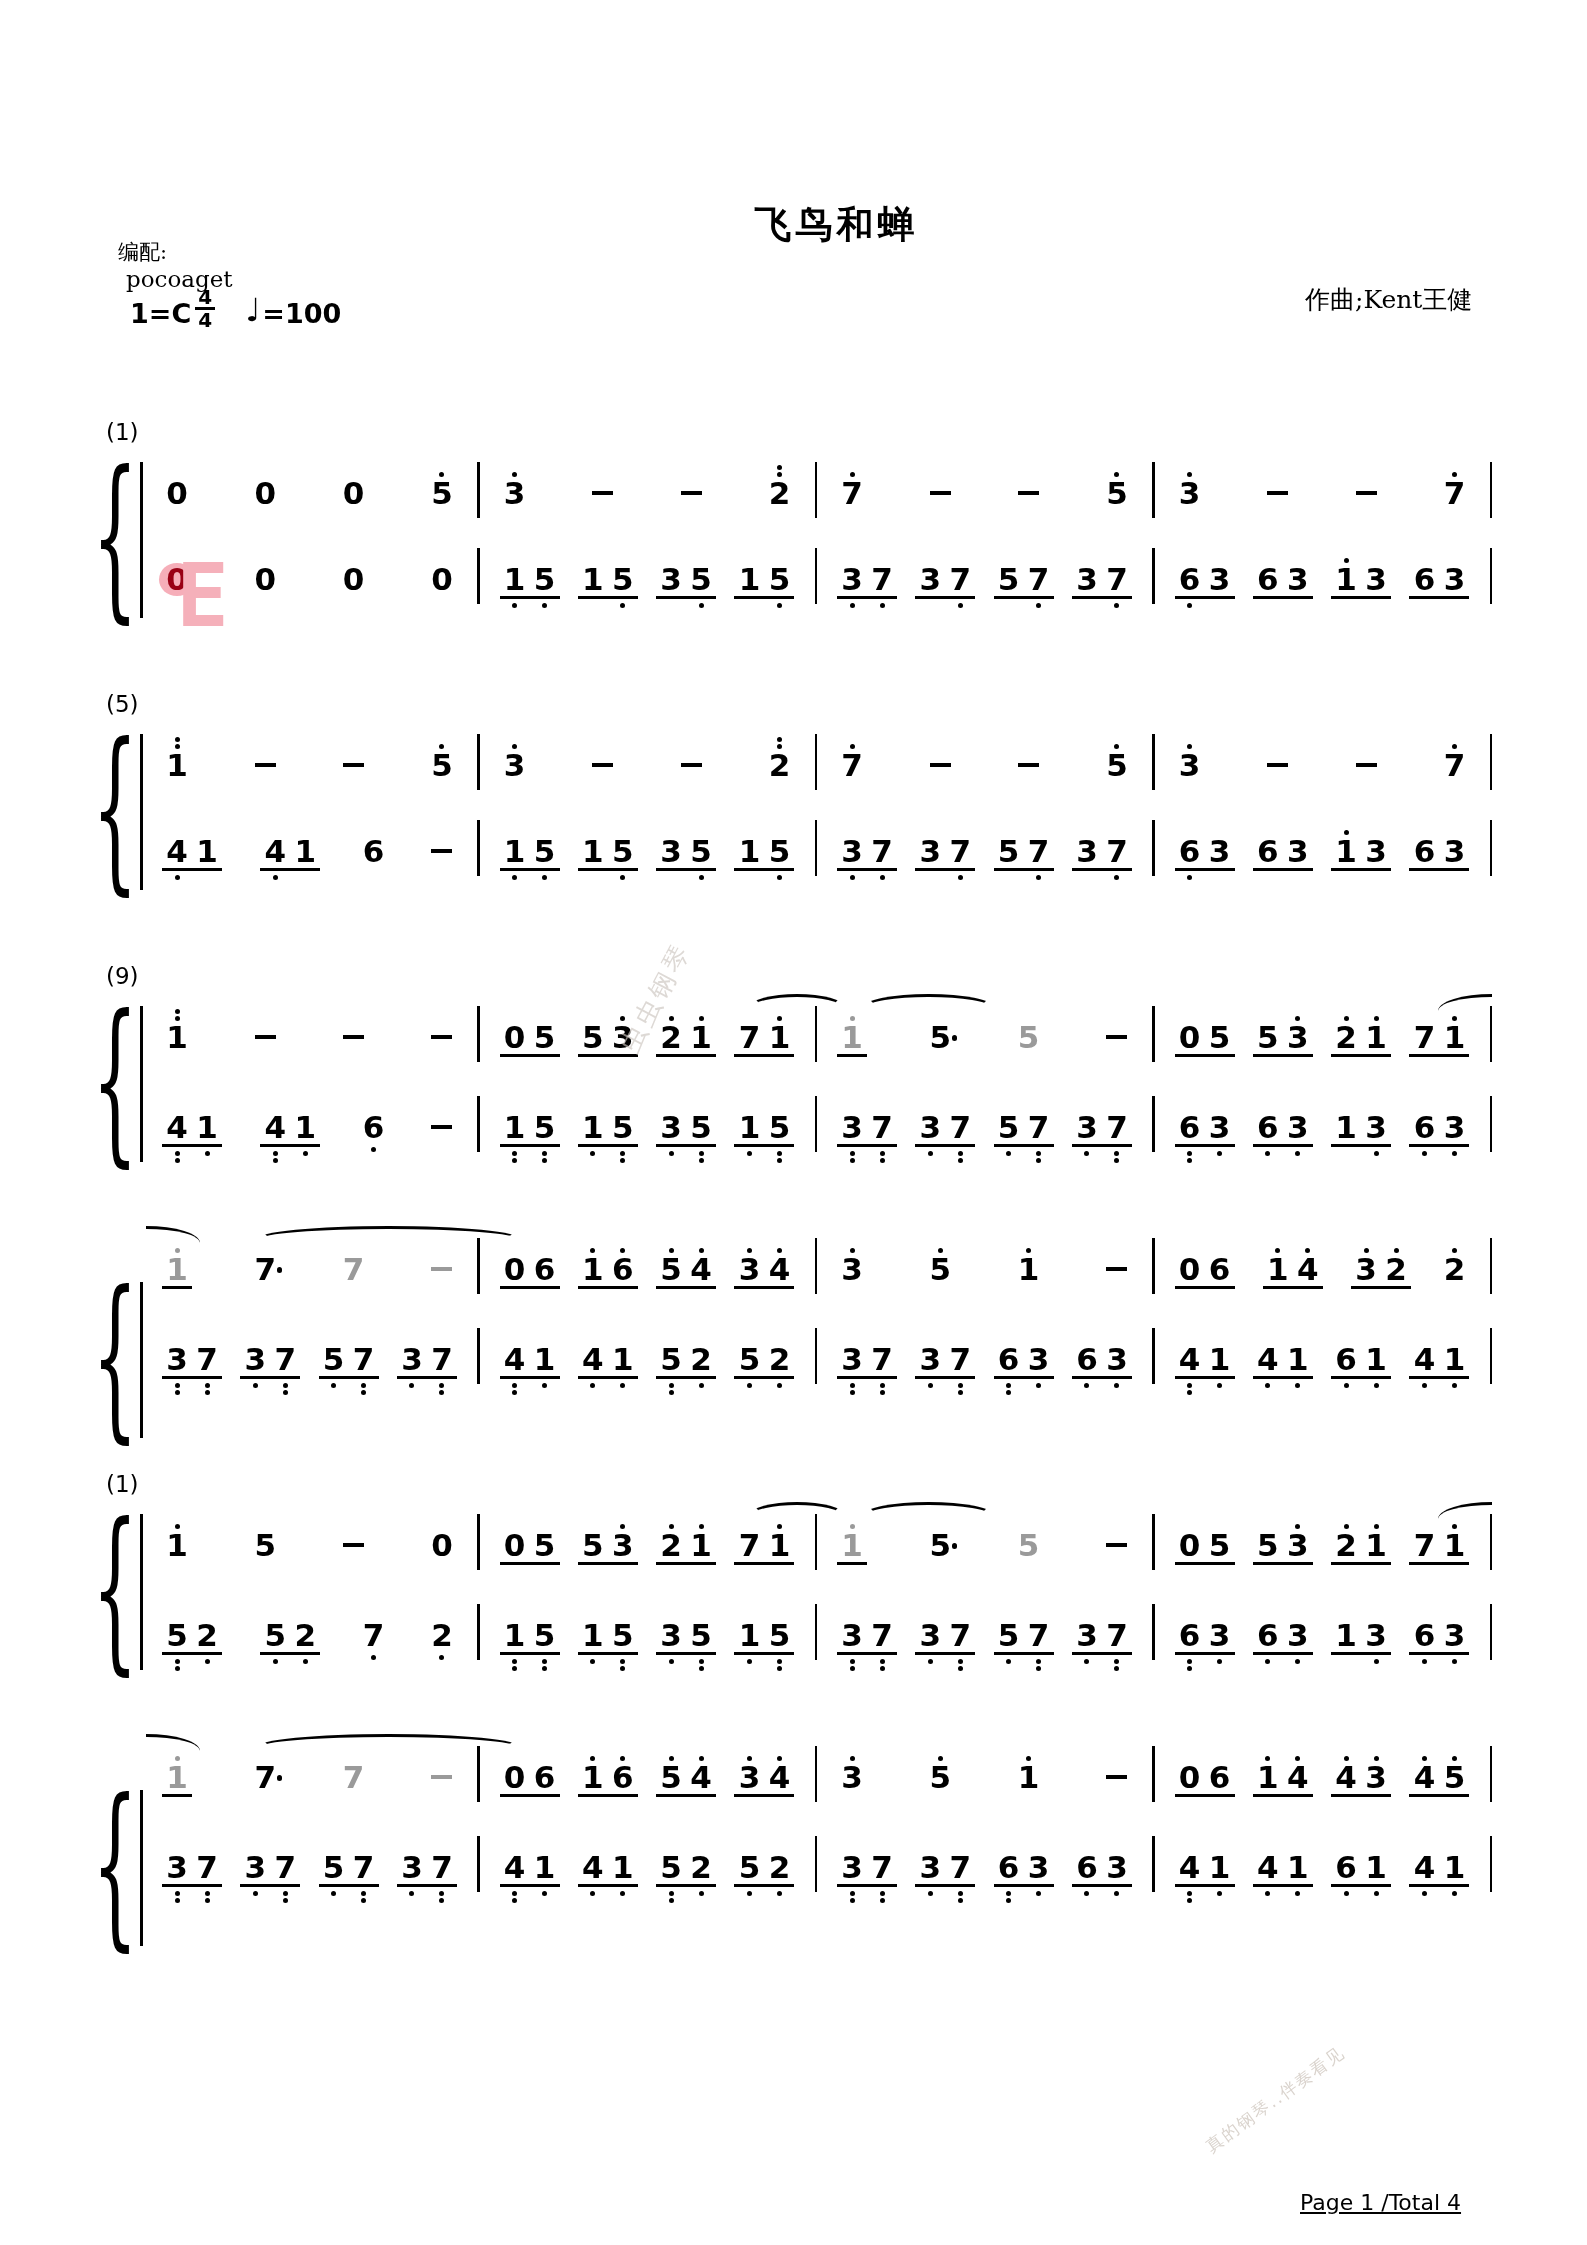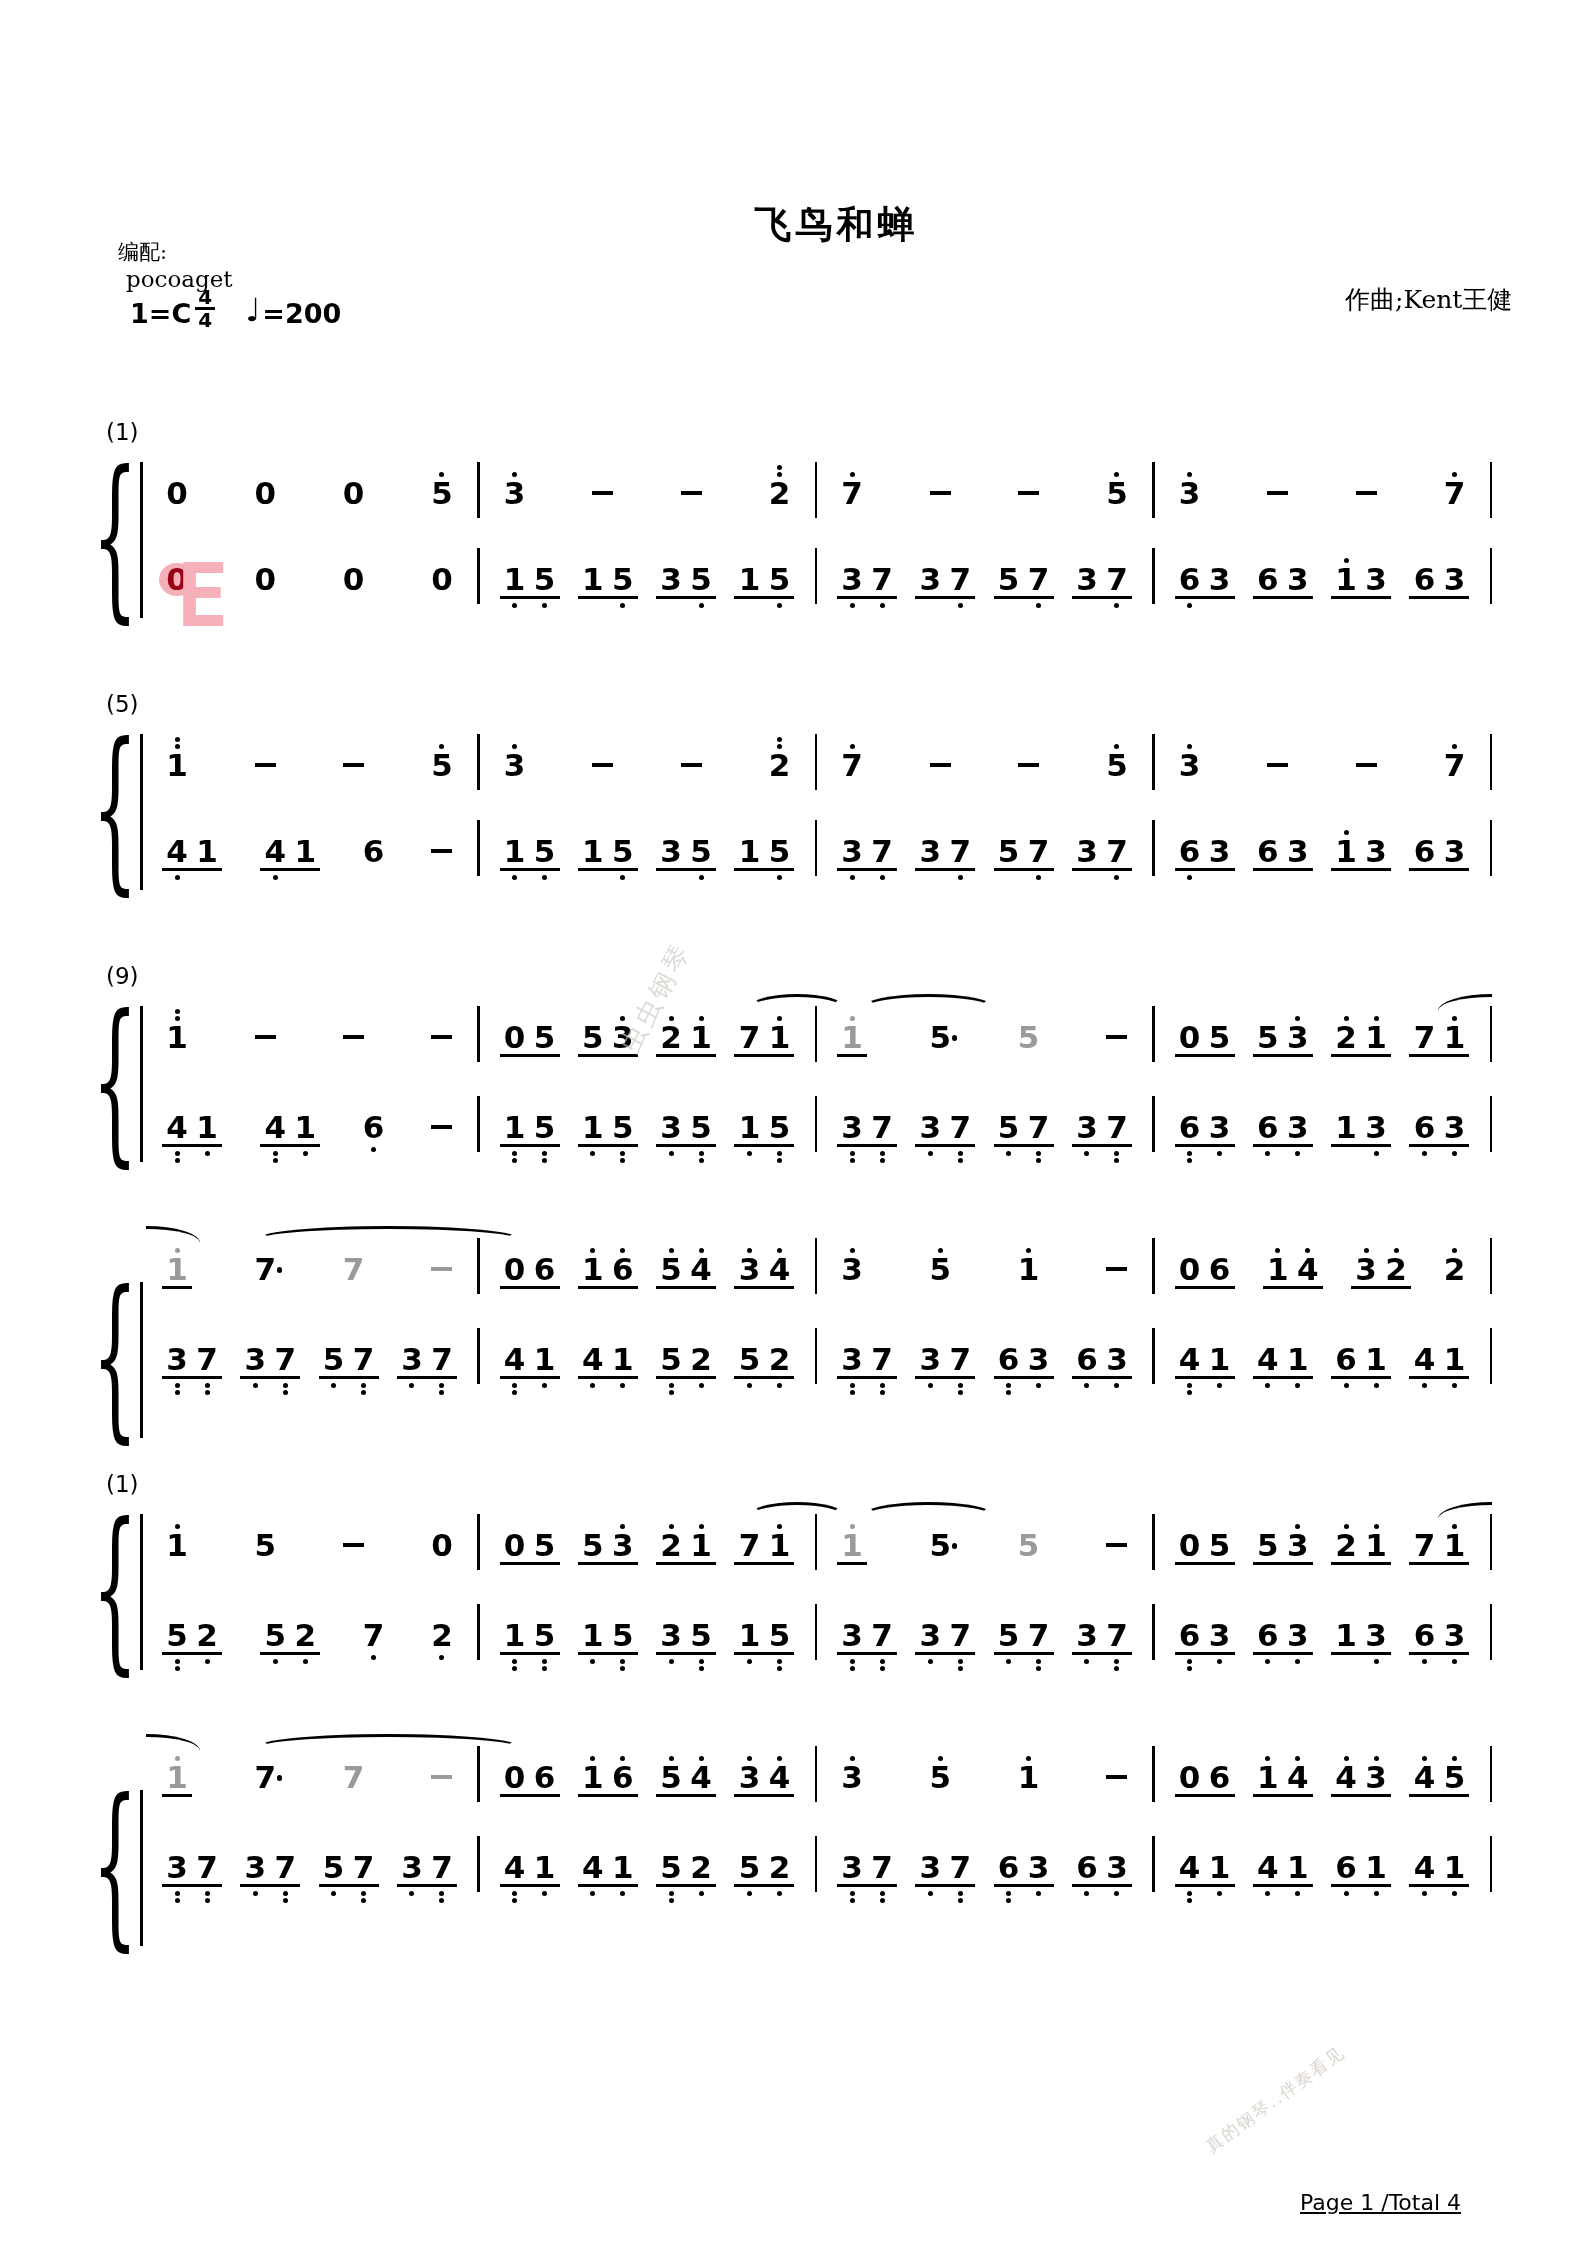--- a/index.html
+++ b/index.html
@@ -10,21 +10,21 @@
   .title{position:absolute;top:204px;left:0;width:100%;text-align:center;
          font:700 37px/40px "DejaVu Serif","Liberation Serif",serif;letter-spacing:4px;padding-left:43px;}
   .arr-label{position:absolute;left:118px;top:240px;font:21px/24px "DejaVu Serif",serif;}
   .arranger{position:absolute;left:126px;top:266px;font:23px/26px "DejaVu Serif",serif;}
   .keyline{position:absolute;left:130px;top:288px;display:flex;align-items:flex-end;
            font:700 27px "DejaVu Sans",sans-serif;}
   .frac{display:inline-flex;flex-direction:column;align-items:center;margin:0 8px 0 4px;}
   .frac .fn{font:700 20px/18px "DejaVu Sans",sans-serif;}
   .frac .fbar{width:20px;height:3px;background:#000;margin:1px 0;}
   .qnote{font-size:32px;margin-left:22px;margin-right:2px;}
-  .composer{position:absolute;left:1305px;top:286px;font:25px/28px "DejaVu Serif",serif;margin-left:40px;}
+  .composer{position:absolute;left:1305px;top:286px;font:25px/28px "DejaVu Serif",serif;}
 
   
   #score{position:absolute;left:100px;top:418px;width:1392px;}
   .system{position:relative;margin-bottom:70px;}
   .sys-label{font:23px/28px "DejaVu Sans",sans-serif;height:28px;margin:0 0 16px 6px;}
   .brace{position:absolute;left:-8px;top:40px;height:160px;width:46px;overflow:visible;
          font:172px/158px "DejaVu Serif",serif;transform:scale(.42,1.02);transform-origin:left center;}
   .leftline{position:absolute;left:40px;top:44px;width:2.5px;height:156px;background:#000;}
   .rowline{position:relative;display:flex;align-items:flex-start;margin-left:42px;}
   .rowline.melody{margin-bottom:18px;}
@@ -74,21 +74,21 @@
 <div class="arr-label">编配:</div>
 <div class="arranger">pocoaget</div>
 <div class="keyline">
   <span>1=C</span>
   <span class="frac">
     <span class="fn">4</span>
     <span class="fbar"></span>
     <span class="fn">4</span>
   </span>
   <span class="qnote">♩</span>
-  <span>=200</span>
+  <span>=100</span>
 </div>
 <div class="composer">作曲;Kent王健</div>
 
 <div id="score">
     <div class="system">
       <div class="sys-label">(1)</div>
       <div class="brace">{</div>
       <div class="leftline"></div>
       <div class="rowline melody">
         <div class="measure">

